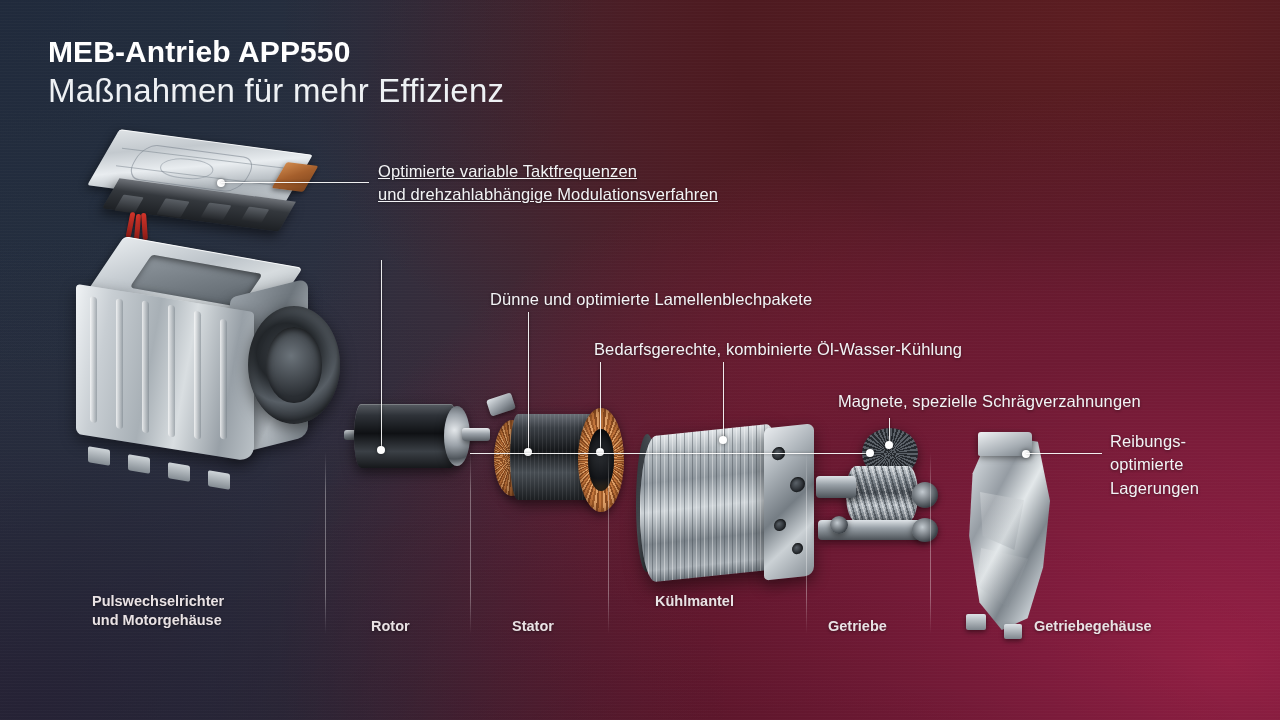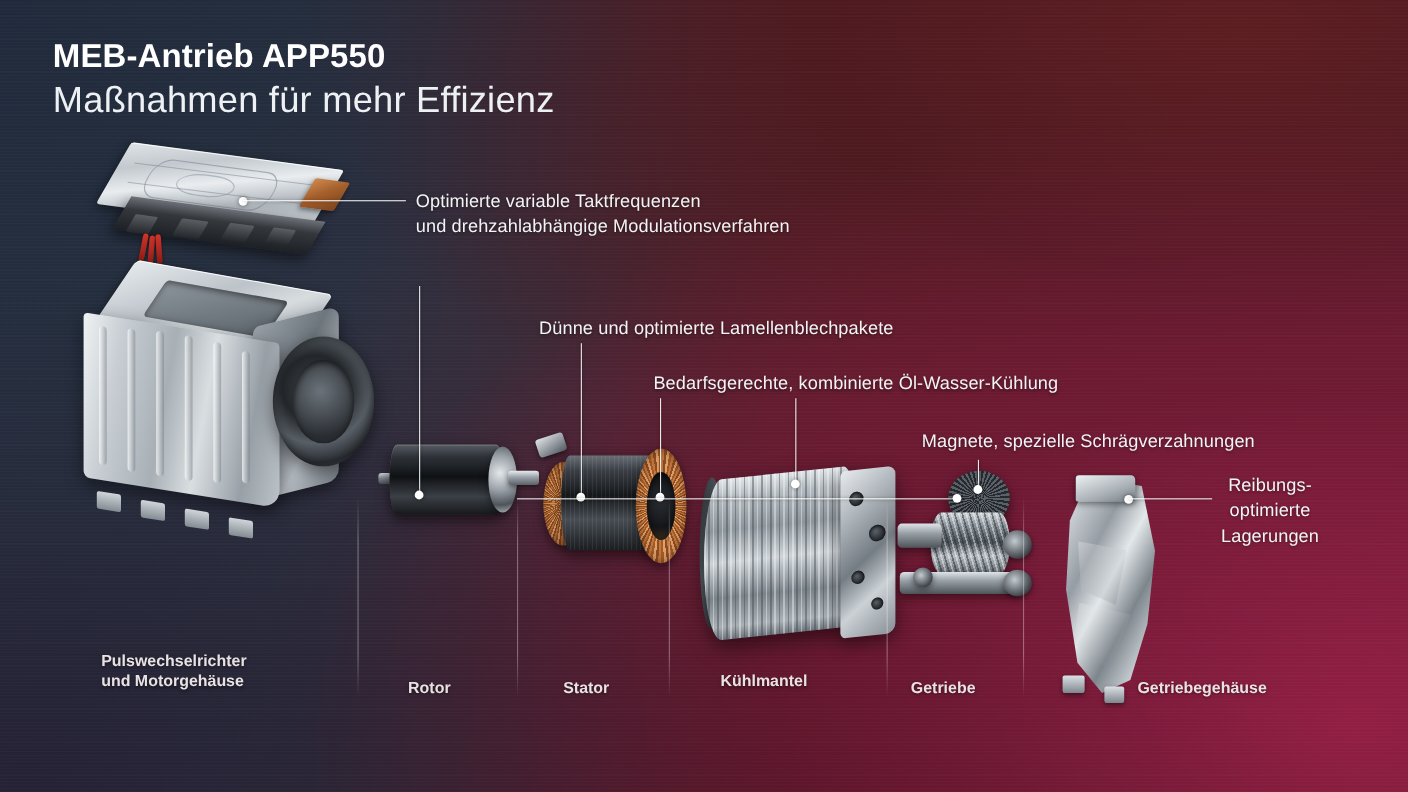--- a/index.html
+++ b/index.html
@@ -51,21 +51,21 @@
   .callout {
     position:absolute;
     color:#f2f3f5;
     font-size:16.5px;
     font-weight:400;
     line-height:1.42;
     letter-spacing:.1px;
     white-space:pre-line;
     text-shadow:0 1px 3px rgba(0,0,0,.42);
   }
-  .callout.right { text-align:center; }
+  .callout.right { text-align:left; }
 
   
   .lead-h {
     position:absolute; height:1.4px;
     background:rgba(255,255,255,.92);
     box-shadow:0 0 3px rgba(0,0,0,.45);
   }
   .lead-v {
     position:absolute; width:1.4px;
     background:rgba(255,255,255,.9);
@@ -450,21 +450,21 @@
   <div class="dot" style="left:719px;top:436px;"></div>
 
   <div class="lead-v" style="left:889px;top:418px;height:28px;"></div>
   <div class="dot" style="left:885px;top:441px;"></div>
   <div class="lead-h" style="left:470px;top:453px;width:400px;"></div>
   <div class="dot" style="left:866px;top:449px;"></div>
 
   <div class="dot" style="left:1022px;top:450px;"></div>
   <div class="lead-h" style="left:1026px;top:453px;width:76px;"></div>
 
-  <div class="callout" style="left:378px;top:172px;">Optimierte variable Taktfrequenzen
+  <div class="callout" style="left:378px;top:160px;text-decoration:underline;">Optimierte variable Taktfrequenzen
 und drehzahlabhängige Modulationsverfahren</div>
 
 
   <div class="callout" style="left:490px;top:288px;">Dünne und optimierte Lamellenblechpakete</div>
 
   <div class="callout" style="left:594px;top:338px;">Bedarfsgerechte, kombinierte Öl-Wasser-Kühlung</div>
 
   <div class="callout" style="left:838px;top:390px;">Magnete, spezielle Schrägverzahnungen</div>
 
   <div class="callout right" style="left:1110px;top:430px;">Reibungs-
@@ -474,17 +474,17 @@
   <div class="divider" style="left:325px;top:452px;height:182px;"></div>
   <div class="divider" style="left:470px;top:452px;height:182px;"></div>
   <div class="divider" style="left:608px;top:452px;height:182px;"></div>
   <div class="divider" style="left:806px;top:452px;height:182px;"></div>
   <div class="divider" style="left:930px;top:452px;height:182px;"></div>
 
   <div class="cat" style="left:92px;top:592px;">Pulswechselrichter
 und Motorgehäuse</div>
   <div class="cat" style="left:371px;top:617px;">Rotor</div>
   <div class="cat" style="left:512px;top:617px;">Stator</div>
-  <div class="cat" style="left:655px;top:611px;">Kühlmantel</div>
+  <div class="cat" style="left:655px;top:592px;">Kühlmantel</div>
   <div class="cat" style="left:828px;top:617px;">Getriebe</div>
   <div class="cat" style="left:1034px;top:617px;">Getriebegehäuse</div>
 
 </div>
 
 </body></html>

